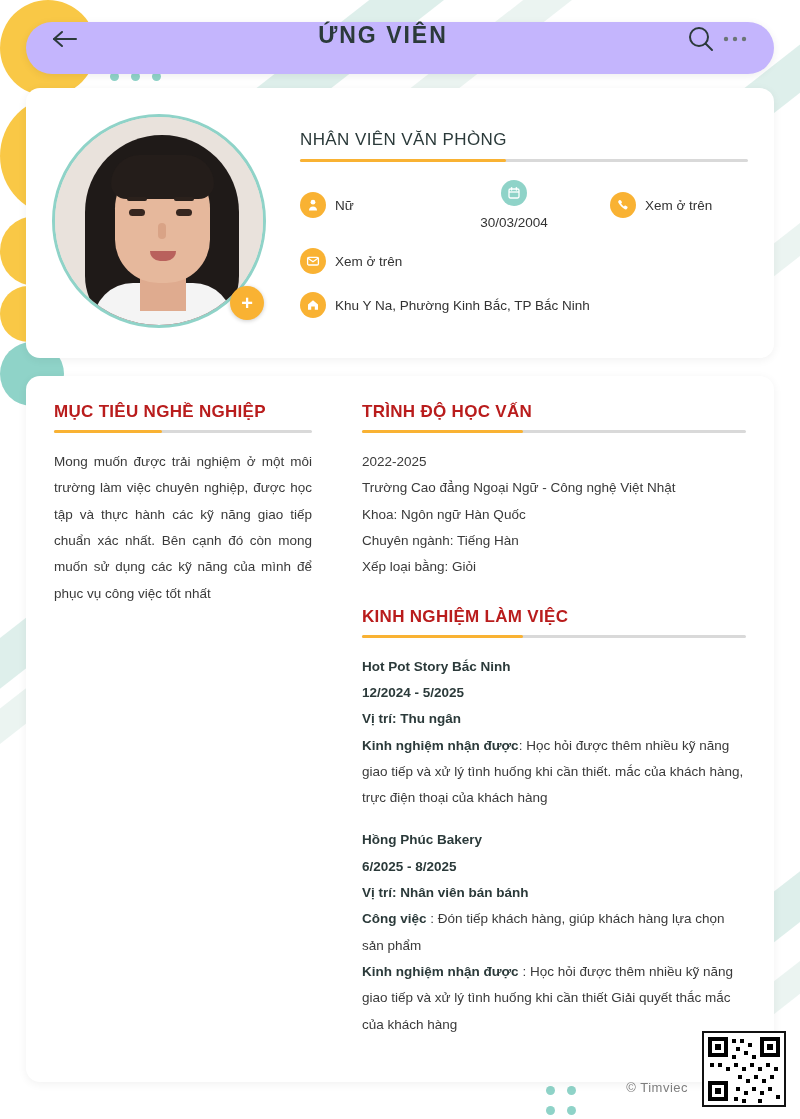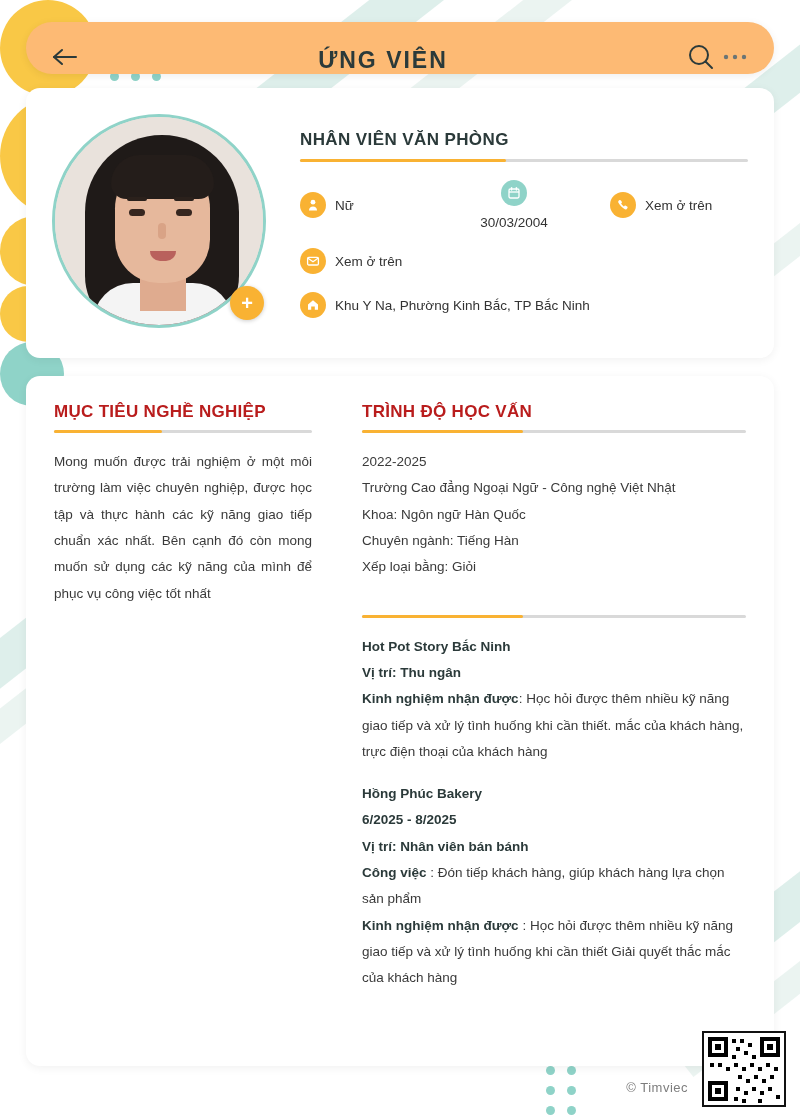--- a/index.html
+++ b/index.html
@@ -44,23 +44,23 @@
   .dots { position: absolute; display: grid; grid-template-columns: repeat(3, 10px); gap: 11px; }
   .dots span { width: 9px; height: 9px; border-radius: 50%; background: #8fd3c8; display:block; }
   .dots.d1 { left: 110px; top: 52px; }
   .dots.d2 { left: 546px; top: 1066px; grid-template-columns: repeat(2, 10px); }
 
   
   .topbar {
     position: relative; z-index: 3;
     margin: 22px 26px 0 26px;
     height: 52px;
-    background: #fdba74;
+    background: #c4b5fd;
     border-radius: 26px;
-    display: flex; align-items: flex-end;
+    display: flex; align-items: flex-start;
     padding: 0 22px;
     box-shadow: 0 2px 8px rgba(0,0,0,.07);
   }
   .topbar .title {
     flex: 1; text-align: center;
     font-size: 23px; font-weight: bold;
     letter-spacing: 2px;
     color: #2b3a3a;
   }
   .icon-btn { width: 34px; height: 34px; display:flex; align-items:center; justify-content:center; cursor:pointer; }
@@ -100,21 +100,21 @@
 
   .avatar-add {
     position:absolute; right: 6px; bottom: 8px;
     width: 34px; height: 34px; border-radius: 50%;
     background: #f9b233; color:#fff; font-size:20px; font-weight:bold;
     display:flex; align-items:center; justify-content:center;
     box-shadow: 0 1px 4px rgba(0,0,0,.2); cursor:pointer;
   }
 
   .profile-info { flex: 1; padding-left: 30px; padding-top: 16px; }
-  .job-title { font-size: 17px; font-weight: bold; color: #2b3a3a; letter-spacing: .4px; }
+  .job-title { font-size: 17px; font-weight: normal; color: #2b3a3a; letter-spacing: .4px; }
   .rule { height: 3px; background: #d9d9d9; margin-top: 9px; border-radius: 2px; position: relative; }
   .rule::before { content:""; position:absolute; left:0; top:0; height:3px; width:46%; background:#f9b233; border-radius:2px; }
 
   .meta-row { display: flex; align-items: center; margin-top: 18px; gap: 10px; flex-wrap: wrap; }
   .meta-item { display: flex; align-items: center; gap: 9px; font-size: 13.5px; color:#333; }
   .meta-item.gender { width: 118px; }
   .meta-item.dob { width: 172px; flex-direction: column; }
   .mini-icon {
     width: 26px; height: 26px; border-radius: 50%;
     display:flex; align-items:center; justify-content:center;
@@ -322,24 +322,26 @@
       <div>
         <div class="edu-line">2022-2025</div>
         <div class="edu-line">Trường Cao đẳng Ngoại Ngữ - Công nghệ Việt Nhật</div>
         <div class="edu-line">Khoa: Ngôn ngữ Hàn Quốc</div>
         <div class="edu-line">Chuyên ngành: Tiếng Hàn</div>
         <div class="edu-line">Xếp loại bằng: Giỏi</div>
       </div>
 
       <div class="sec-gap"></div>
 
+      <div class="sec-head">KINH NGHIỆM LÀM VIỆC</div>
       <div class="sec-rule"></div>
 
       <div class="exp-block">
         <div class="exp-line"><b>Hot Pot Story Bắc Ninh</b></div>
+        <div class="exp-line"><b>12/2024 - 5/2025</b></div>
         <div class="exp-line">
           <b>Vị trí:</b>
           <b>Thu ngân</b>
         </div>
         <div class="exp-line">
           <b>Kinh nghiệm nhận được</b><span>: Học hỏi được thêm nhiều kỹ năng giao tiếp và xử lý tình huống khi cần thiết. mắc của khách hàng, trực điện thoại của khách hàng</span>
         </div>
       </div>
 
       <div class="exp-block">

